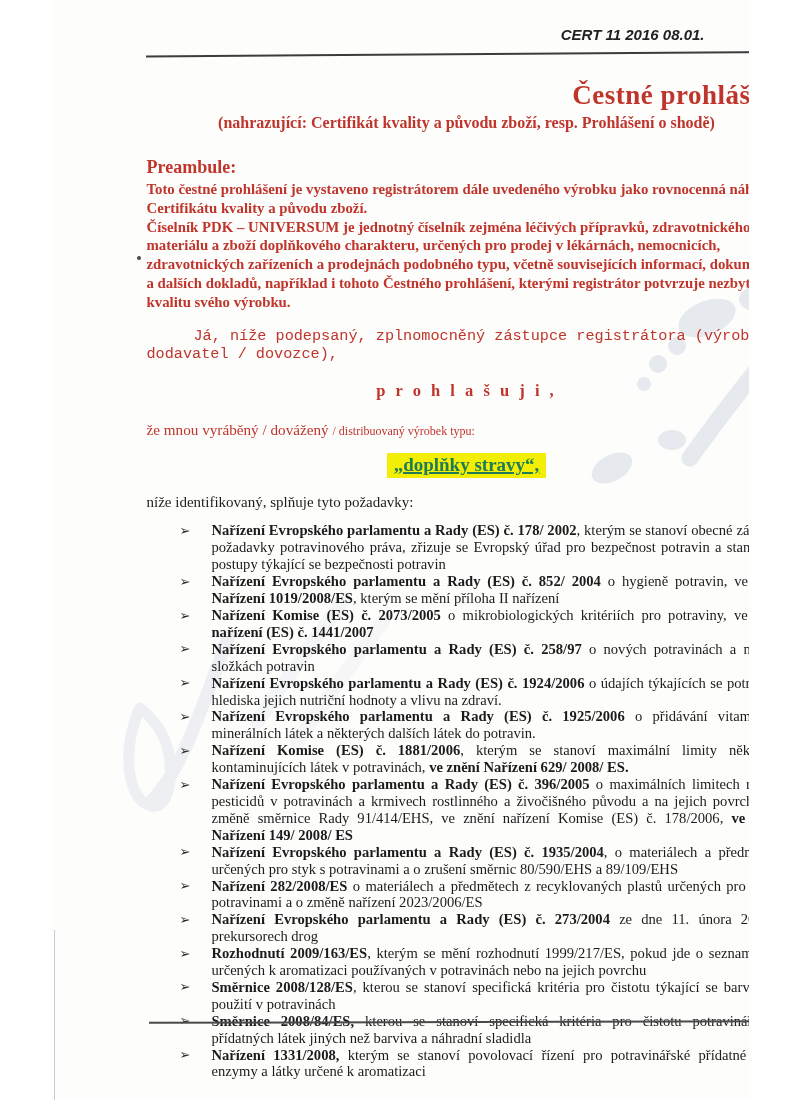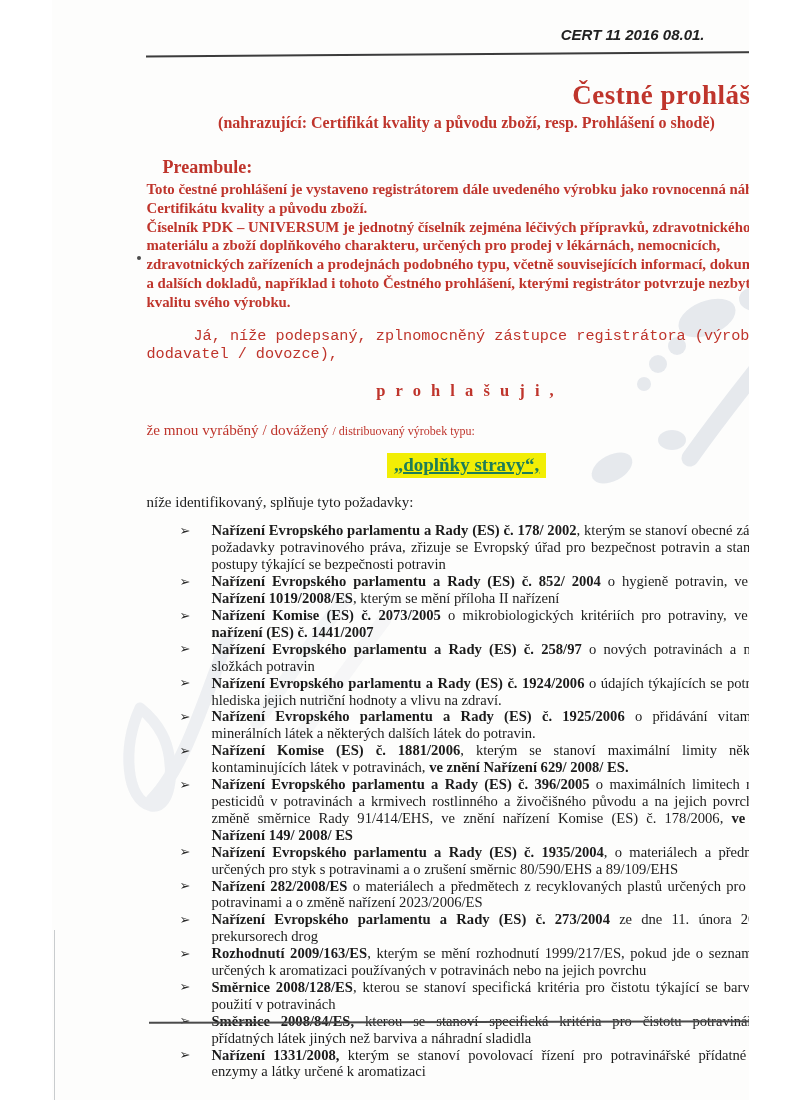--- a/index.html
+++ b/index.html
@@ -21,21 +21,21 @@
   .header-rule {
     position:absolute; top:51px; left:94px; width:633px; height:2px;
     background:#3c3c3c; transform:rotate(-0.4deg); transform-origin:right center; z-index:2;
   }
 
   .content { position:absolute; top:0; left:0; width:800px; box-sizing:border-box; padding:0 65px 0 95px; z-index:1; }
 
   .doc-title { margin:80px 0 0 0; text-align:right; font-size:27px; font-weight:bold; color:#bf352c; letter-spacing:.5px; }
   .doc-subtitle { margin-top:3px; text-align:center; font-size:16px; font-weight:bold; color:#bf352c; }
 
-  .preamble-heading { margin-top:25px; font-size:18px; font-weight:bold; color:#bf352c;margin-left:16px; }
+  .preamble-heading { margin-top:25px; font-size:18px; font-weight:bold; color:#bf352c; }
   .preamble { margin-top:2px; margin-right:-8px; }
   .preamble-para { font-size:14.8px; line-height:1.27; font-weight:bold; color:#bf352c; }
 
   .intro-line { margin-top:16px; text-indent:47px; font-size:15.2px; color:#bf352c;font-family:Liberation Mono, monospace; }
   .declaration { margin-top:18px; text-align:center; font-size:16.5px; font-weight:bold; letter-spacing:3px; color:#bf352c; }
   .product-line { margin-top:20px; color:#bf352c; }
   .product-line .seg1 { font-size:15.2px; }
   .product-line .seg2 { font-size:12px; }
   .product-type-row { margin-top:14px; text-align:center; }
   .product-type {

